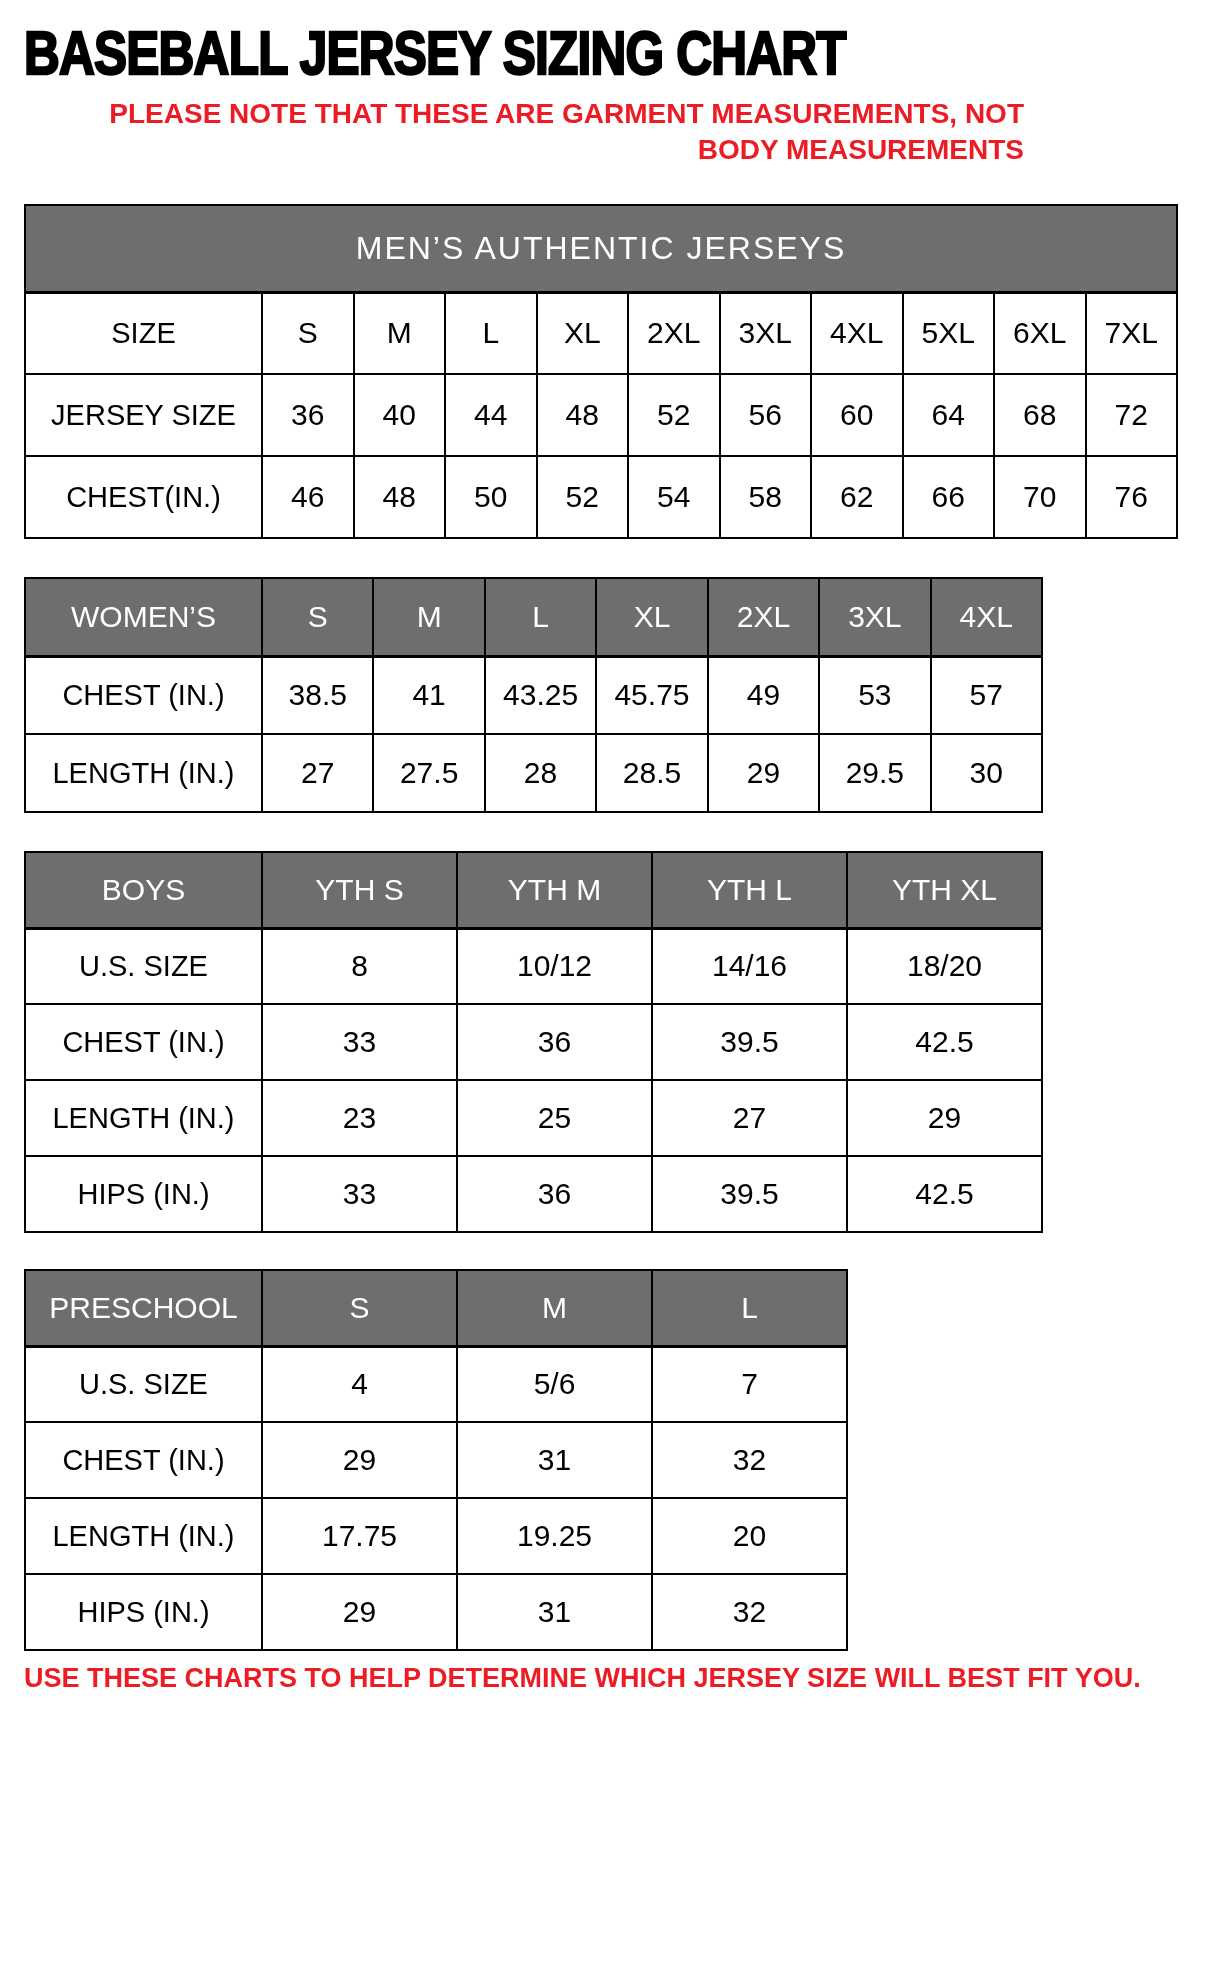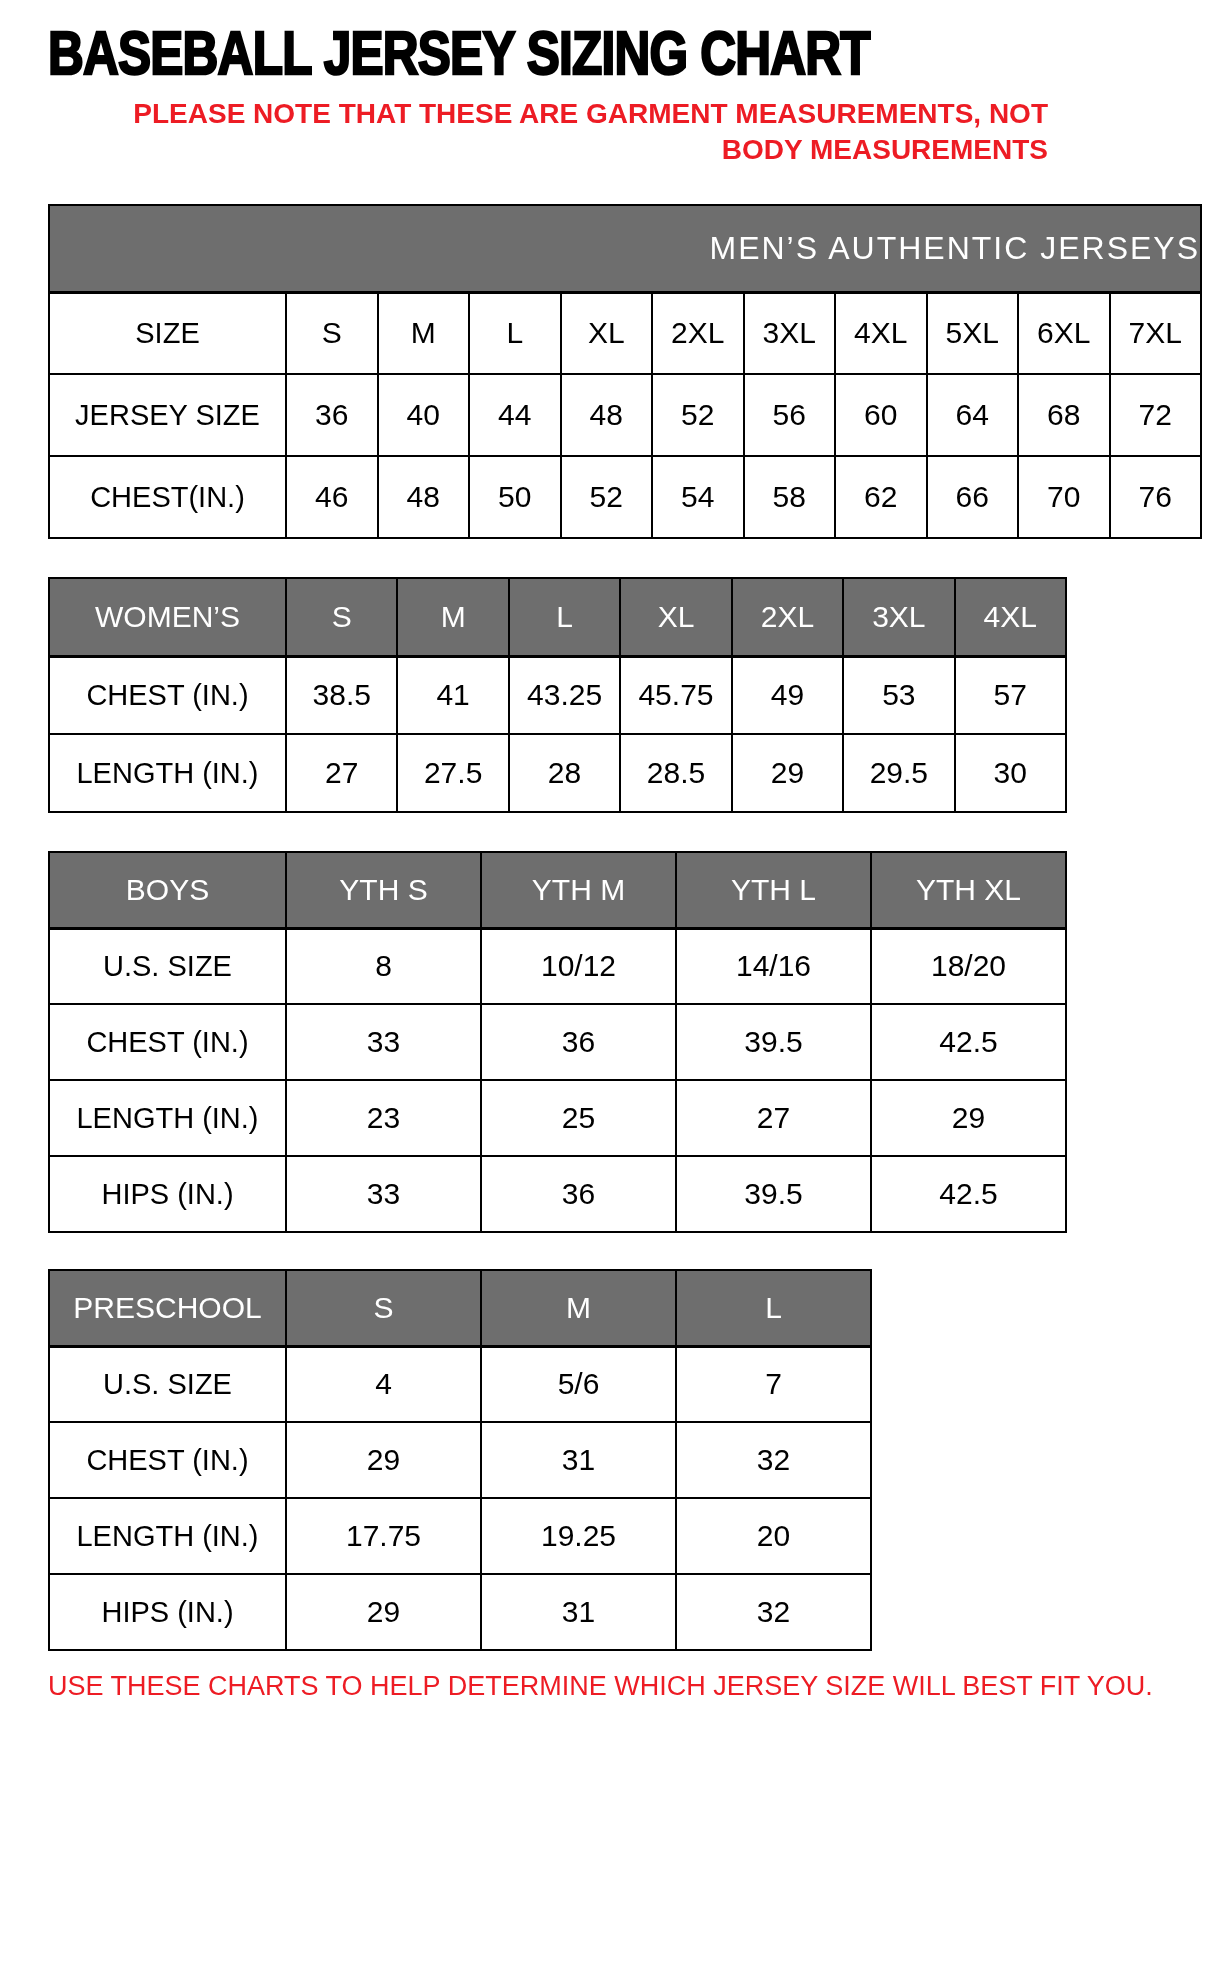--- a/index.html
+++ b/index.html
@@ -6,21 +6,21 @@
     margin: 0;
     padding: 0;
     background: #ffffff;
     font-family: "Liberation Sans", sans-serif;
     color: #000000;
   }
   .page {
     width: 1220px;
     height: 1974px;
     box-sizing: border-box;
-    padding: 20px 28px 0 48px;
+    padding: 20px 28px 0 24px;
     background: #ffffff;
     overflow: hidden;
   }
   .main-title {
     margin: 0;
     font-size: 62px;
     line-height: 66px;
     font-weight: bold;
     letter-spacing: -1px;
     white-space: nowrap;
@@ -51,21 +51,20 @@
   }
   .sizing-table thead th {
     background: var(--header-gray, #6e6e6e);
     color: #ffffff;
     font-size: 30px;
     border-bottom-width: 3px;
   }
   .sizing-table thead th.table-title {
     font-size: 32px;
     letter-spacing: 2px;
-    text-align: right;
   }
   .sizing-table tbody th.row-label {
     font-size: 29px;
     white-space: pre-line;
     line-height: 34px;
   }
   .sizing-table tbody td.data-cell {
     font-size: 30px;
   }
   .t-mens { width: 1154px; margin-top: 36px; }
@@ -75,24 +74,24 @@
   .t-womens thead tr { height: 78px; }
   .t-womens tbody tr { height: 78px; }
   .t-boys { width: 1019px; margin-top: 38px; }
   .t-boys thead tr { height: 76px; }
   .t-boys tbody tr { height: 76px; }
   .t-preschool { width: 824px; margin-top: 36px; border-radius: 14px; }
   .t-preschool thead tr { height: 76px; }
   .t-preschool tbody tr { height: 76px; }
   col.label-col { width: 237px; }
   .footer-note {
-    margin: 18px 0 0 0;
+    margin: 10px 0 0 0;
     font-size: 27px;
     line-height: 34px;
-    font-weight: normal;
+    font-weight: bold;
     white-space: nowrap;
     color: var(--accent-red, #ed1c24);
   }
 </style>
 </head>
 <body>
 
 <div class="page">
   <h1 class="main-title">BASEBALL JERSEY SIZING CHART</h1>
   <p class="note">PLEASE NOTE THAT THESE ARE GARMENT MEASUREMENTS, NOT BODY MEASUREMENTS</p>

